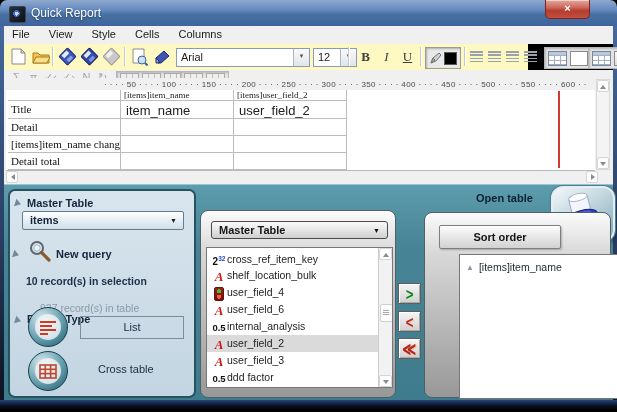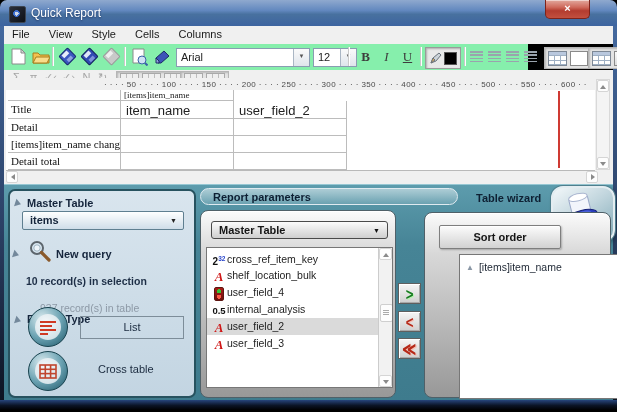--- a/index.html
+++ b/index.html
@@ -22,21 +22,21 @@
     border:1px solid #7e231a;border-top:none;color:#fff;font-weight:bold;font-size:11px;
     text-align:center;line-height:16px;box-shadow:inset 0 1px 0 rgba(255,255,255,.5);}
   .side-edge{top:26px;height:374px;width:4px;
     background:linear-gradient(#44699f,#2a3f63 55%,#0c1322);}
   .bottom-edge{left:0;top:400px;width:617px;height:12px;
     background:linear-gradient(#27457c,#0b1426 45%,#000 85%);}
 
   
   .menubar{left:4px;top:26px;width:609px;height:18px;background:#f0f0f0;font-size:11px;color:#1a1a1a;}
   .menu-item{display:inline-block;padding:2px 8px 0 8px;}
-  .tb1{left:4px;top:44px;width:524px;height:26px;background:#86efac;border-bottom:1px solid #e3e3e3;}
+  .tb1{left:4px;top:44px;width:524px;height:26px;background:#fef9c3;border-bottom:1px solid #e3e3e3;}
   .tb2{left:4px;top:70px;width:609px;height:16px;background:#f0f0f0;border-bottom:1px solid #dcdcdc;}
   .tsep{top:3px;width:1px;height:19px;background:#c9c9c9;box-shadow:1px 0 0 #fff;}
   .tbtn{top:2px;width:21px;height:21px;display:flex;align-items:center;justify-content:center;}
   .combo{top:4px;height:17px;background:#fff;border:1px solid #8a9cb2;font-size:11px;color:#222;}
   .combo .ctext{position:absolute;left:4px;top:2px;}
   .combo .carrow{position:absolute;right:0;top:0;bottom:0;width:15px;background:linear-gradient(#fafafa,#dfe5ec);
     border-left:1px solid #aab6c4;color:#555;font-size:6px;text-align:center;line-height:15px;}
   .fmt{top:3px;width:19px;height:19px;text-align:center;line-height:19px;color:#3d3d3d;
     font-family:"Liberation Serif",serif;font-size:13px;}
   .pen-group{top:3px;width:34px;height:20px;border:1px solid #9a9a9a;background:#e9e9e9;
@@ -279,20 +279,21 @@
       <span class="mini-tbl gray" style="height:10px;"></span>
     </div>
   </div>
 
   <div class="a gridzone">
     <div class="a grid-white"></div>
     <div class="a ruler">· · · · 50 · · · · 100 · · · · 150 · · · · 200 · · · · 250 · · · · 300 · · · · 350 · · · · 400 · · · · 450 · · · · 500 · · · · 550 · · · · 600 · ·</div>
 
     <div class="gcell ghead" style="left:4px;top:12px;width:113px;height:11px;"></div>
     <div class="gcell ghead" style="left:117px;top:12px;width:113px;height:11px;">[items]item_name</div>
+    <div class="gcell ghead" style="left:230px;top:12px;width:113px;height:11px;">[items]user_field_2</div>
 
     <div class="gcell grlabel" style="left:4px;top:23px;width:113px;height:18px;">Title</div>
     <div class="gcell gval" style="left:117px;top:23px;width:113px;height:18px;">item_name</div>
     <div class="gcell gval" style="left:230px;top:23px;width:113px;height:18px;">user_field_2</div>
 
     <div class="gcell grlabel" style="left:4px;top:41px;width:113px;height:17px;">Detail</div>
     <div class="gcell gval" style="left:117px;top:41px;width:113px;height:17px;"></div>
     <div class="gcell gval" style="left:230px;top:41px;width:113px;height:17px;"></div>
 
     <div class="gcell grlabel" style="left:4px;top:58px;width:113px;height:17px;">[items]item_name changed</div>
@@ -367,22 +368,21 @@
                 <line x1="15.6" y1="7" x2="15.6" y2="20"></line>
                 <line x1="5" y1="11.3" x2="21" y2="11.3"></line>
                 <line x1="5" y1="15.6" x2="21" y2="15.6"></line>
               </g>
             </svg>
         </div>
       </div>
       <span class="cross-label">Cross table</span>
     </div>
 
-    <div class="a rp-pill">Report parameters</div>
-    <span class="a open-wizard">Table wizard</span>
+    <span class="a open-wizard">Open table</span>
     <div class="a wizard-btn">
       <svg width="56" height="48">
         <g transform="rotate(-14 28 24)">
           <rect x="19" y="8" width="19" height="20" rx="3" fill="#f2f5fb" stroke="#9aa8c8"></rect>
           <ellipse cx="28.5" cy="9" rx="9.5" ry="3.6" fill="#ffffff" stroke="#aab6d0"></ellipse>
           <ellipse cx="28.5" cy="28" rx="15" ry="5.5" fill="#2b3fc0" stroke="#141f76"></ellipse>
           <ellipse cx="28.5" cy="26.5" rx="9.5" ry="3" fill="#4a60d8"></ellipse>
         </g>
         <line x1="8" y1="44" x2="30" y2="30" stroke="#7a5230" stroke-width="2.4"></line>
         <line x1="26" y1="32.5" x2="30" y2="30" stroke="#f5f5f5" stroke-width="2.6"></line>
@@ -392,23 +392,25 @@
     <div class="groupbox gb-mid">
       <div class="gselect">
         <span class="ctext">Master Table</span>
         <span class="sel-arrow">▼</span>
       </div>
       <div class="listbox lb-mid">
         <div style="padding:2px 14px 0 0;">
           <div class="frow"><span class="ficon fi-int"><span>2</span><sup>32</sup></span><span>cross_ref_item_key</span></div>
           <div class="frow"><span class="ficon fi-alpha">A</span><span>shelf_location_bulk</span></div>
           <div class="frow"><span class="ficon"><i class="fi-bool"></i></span><span>user_field_4</span></div>
+          <div class="frow"><span class="ficon fi-alpha">A</span><span>user_field_6</span></div>
           <div class="frow"><span class="ficon fi-real">0.5</span><span>internal_analysis</span></div>
           <div class="frow selected"><span class="ficon fi-alpha">A</span><span>user_field_2</span></div>
           <div class="frow"><span class="ficon fi-alpha">A</span><span>user_field_3</span></div>
+          <div class="frow"><span class="ficon fi-real">0.5</span><span>ddd factor</span></div>
         </div>
         <div class="lscroll">
           <div class="sbtn" style="left:0;top:0;width:13px;">
               <i class="tri up" style="left:3px;"></i>
             </div>
           <div class="lthumb">
               <i></i>
             </div>
           <div class="sbtn" style="left:0;bottom:0;width:13px;">
               <i class="tri down" style="left:3px;"></i>

